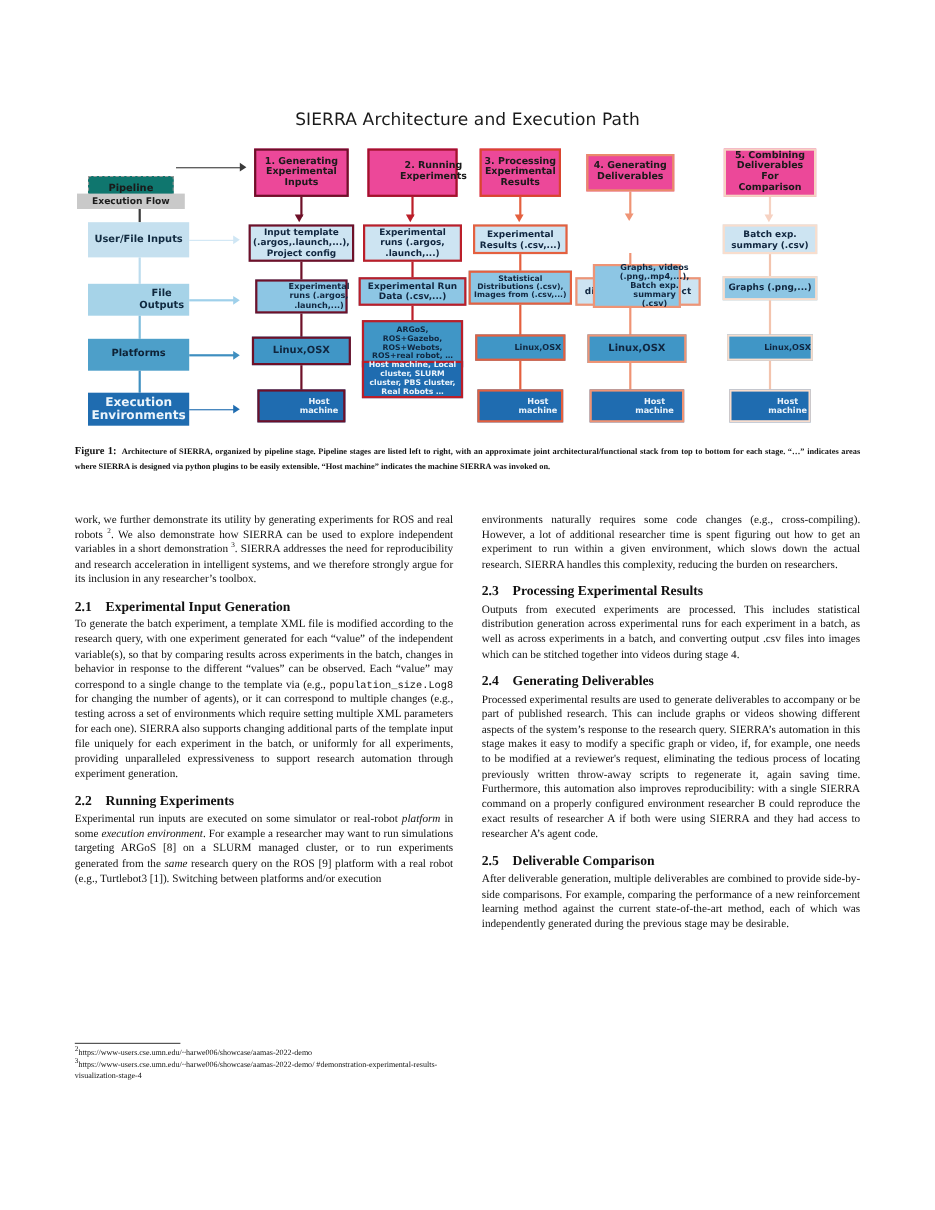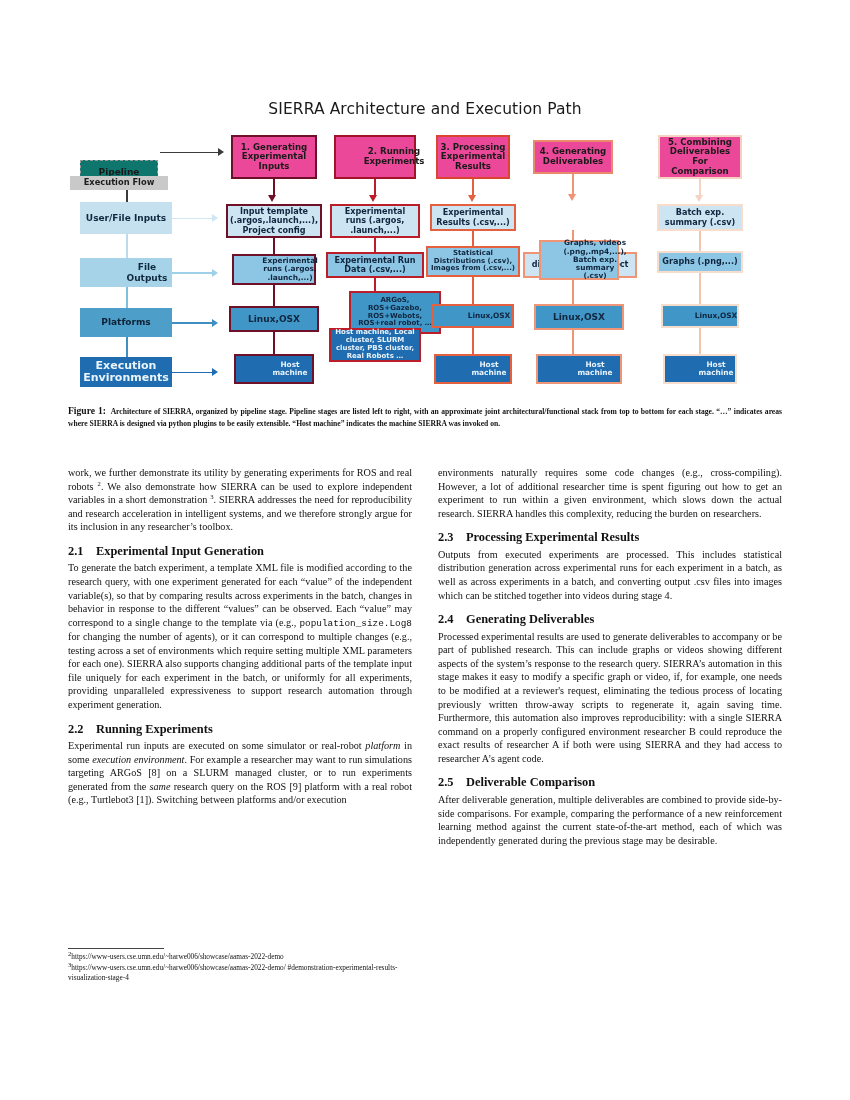--- a/index.html
+++ b/index.html
@@ -152,21 +152,21 @@
       <div class="bx b1 fill-env t-sm" style="left:166px;top:226px;width:80px;height:30px;">Host machine</div>
 
       <div class="bx stage s2" style="left:266px;top:7px;width:82px;height:44px;padding-left:40px;">2. Running Experiments</div>
       <div class="vline" style="left:305.5px;top:51px;width:2.4px;height:18px;background:#bb1e29;"></div>
       <div class="arrow-d" style="left:301px;top:67px;border-top:7px solid #bb1e29;"></div>
 
       <div class="bx b2 fill-in t-md" style="left:262px;top:76px;width:90px;height:34px;">Experimental runs (.argos, .launch,...)</div>
       <div class="vline" style="left:305.5px;top:110px;width:2.4px;height:18px;background:#bb1e29;"></div>
       <div class="bx b2 fill-out t-md" style="left:258px;top:124px;width:98px;height:26px;">Experimental Run Data (.csv,...)</div>
       <div class="vline" style="left:305.5px;top:150px;width:2.4px;height:15px;background:#bb1e29;"></div>
-      <div class="bx b2 fill-plat t-xs" style="left:261px;top:163px;width:92px;height:43px;margin-left:20px;">ARGoS, ROS+Gazebo, ROS+Webots, ROS+real robot, …</div>
+      <div class="bx b2 fill-plat t-xs" style="left:261px;top:163px;width:92px;height:43px;">ARGoS, ROS+Gazebo, ROS+Webots, ROS+real robot, …</div>
       <div class="vline" style="left:305.5px;top:206px;width:2.4px;height:6px;background:#bb1e29;"></div>
       <div class="bx b2 fill-env t-xs" style="left:261px;top:200px;width:92px;height:34px;">Host machine, Local cluster, SLURM cluster, PBS cluster, Real Robots …</div>
 
       <div class="bx stage s3" style="left:368px;top:7px;width:74px;height:44px;">3. Processing Experimental Results</div>
       <div class="vline" style="left:404px;top:51px;width:2.4px;height:18px;background:#e4603f;"></div>
       <div class="arrow-d" style="left:399.5px;top:67px;border-top:7px solid #e4603f;"></div>
 
       <div class="bx b3 fill-in t-md" style="left:362px;top:76px;width:86px;height:27px;">Experimental Results (.csv,...)</div>
       <div class="vline" style="left:404px;top:103px;width:2.4px;height:18px;background:#e4603f;"></div>
       <div class="bx b3 fill-out t-xs" style="left:358px;top:118px;width:94px;height:31px;">Statistical Distributions (.csv), Images from (.csv,...)</div>

